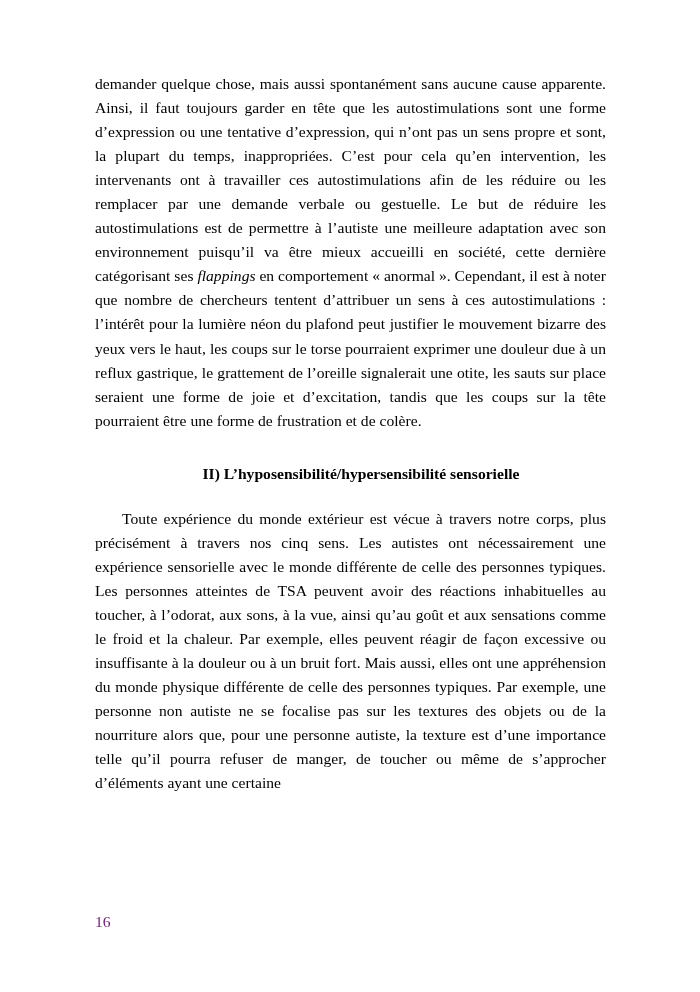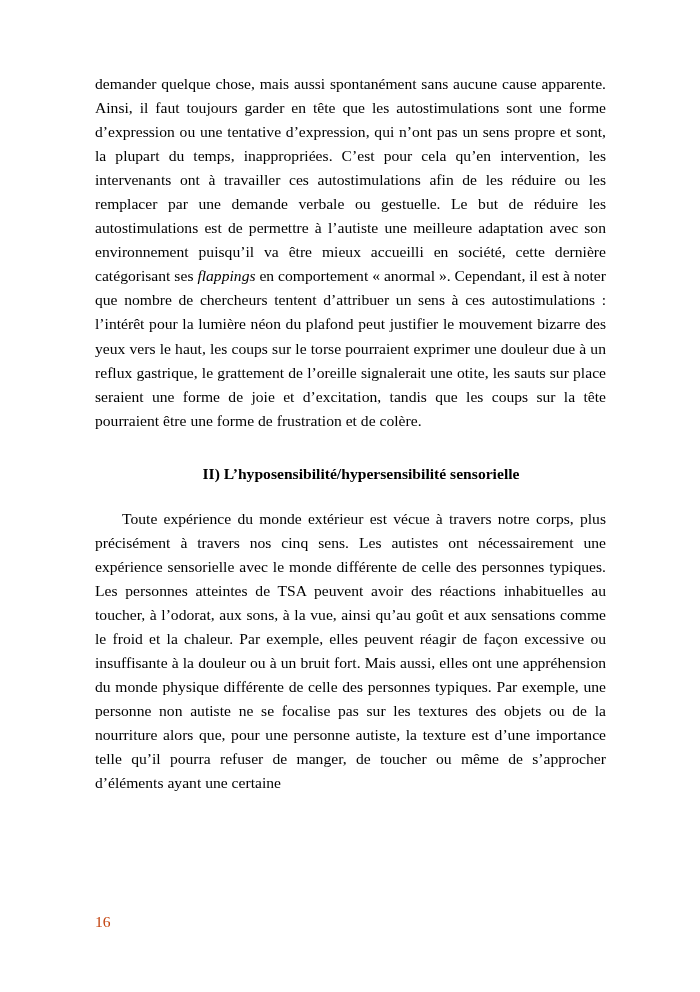--- a/index.html
+++ b/index.html
@@ -75,21 +75,21 @@
     height: 21px;
   }
 
   .page-number {
     position: absolute;
     left: 95px;
     top: 912px;
     font-size: 15.6px;
     line-height: 20px;
     font-family: "Liberation Serif", "DejaVu Serif", serif;
-    color: #c2410c;
+    color: #701a75;
     text-align: right;
   }
 </style>
 </head>
 <body>
 
 <div class="page">
 
   <div class="text-column">
 

